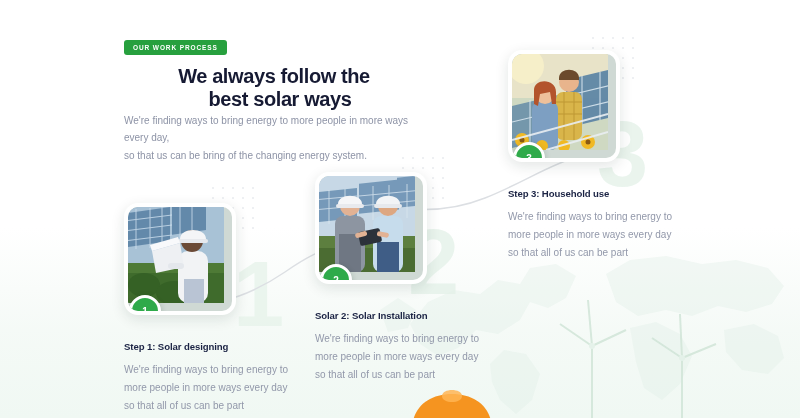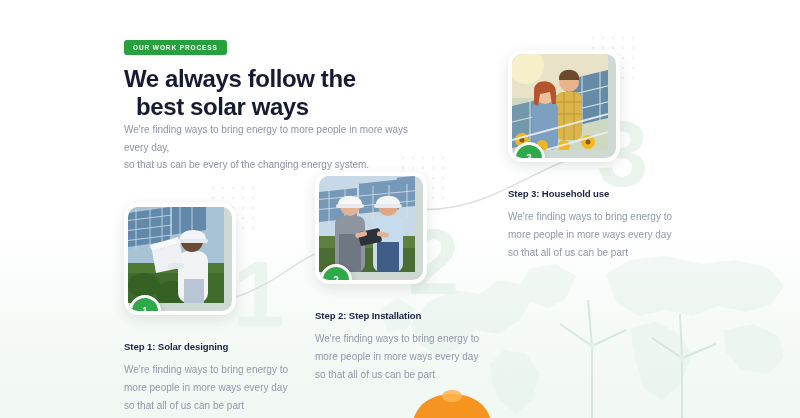--- a/index.html
+++ b/index.html
@@ -39,21 +39,21 @@
   
   .header{position:absolute;left:124px;top:36px;width:300px;}
   .badge{
     display:inline-block;background:#27a03e;color:#ffffff;
     font-size:6.5px;font-weight:700;letter-spacing:.9px;
     padding:4px 9px 4px 9px;border-radius:3px;text-transform:uppercase;
     white-space:nowrap;
   }
   .headline{
     margin:10px 0 0 0;color:#161a33;
-    font-size:24px;line-height:1.17;font-weight:700;letter-spacing:-.4px;
+    font-size:20px;line-height:1.17;font-weight:700;letter-spacing:-.4px;text-align:center;
   }
   .headline .l2{display:block;margin-left:12px;}
   .subcopy{
     margin:0 0 0 0;color:#8d93a6;font-size:10px;line-height:1.75;
   }
   .subcopy span{display:block;}
 
   
   .step{position:absolute;width:165px;}
   .step-1{left:124px;top:203px;}
@@ -216,21 +216,21 @@
   </svg>
 
   <div class="header">
     <div class="badge">OUR WORK PROCESS</div>
     <h1 class="headline">
       <span class="l1">We always follow the</span>
       <span class="l2">best solar ways</span>
     </h1>
     <p class="subcopy">
       <span>We're finding ways to bring energy to more people in more ways every day,</span>
-      <span>so that us can be every of the changing energy system.</span>
+      <span>so that us can be bring of the changing energy system.</span>
     </p>
   </div>
 
   <div class="step step-1">
     <div class="photo">
       <div class="photo-inner">
         <svg width="96" height="96" viewBox="0 0 96 96" preserveAspectRatio="xMidYMid slice">
           <rect width="96" height="96" fill="#9fb7c9"></rect>
           <rect x="0" y="0" width="96" height="58" fill="#a8c2d6"></rect>
           <g fill="#5f86a8" opacity=".95">
@@ -315,21 +315,21 @@
           </g>
           <rect x="40" y="54" width="22" height="14" rx="2" fill="#2c313a" transform="rotate(-12 51 61)"></rect>
           <g fill="#e2b294">
             <rect x="36" y="56" width="12" height="5" rx="2.5" transform="rotate(-14 42 58)"></rect>
             <rect x="58" y="56" width="12" height="5" rx="2.5" transform="rotate(10 64 58)"></rect>
           </g>
         </svg>
       </div>
       <div class="marker">2</div>
     </div>
-    <div class="step-title">Step 2: Step Installation</div>
+    <div class="step-title">Solar 2: Solar Installation</div>
     <p class="step-body">
       <span>We're finding ways to bring energy to</span>
       <span>more people in more ways every day</span>
       <span>so that all of us can be part</span>
     </p>
   </div>
 
   <div class="step step-3">
     <div class="photo">
       <div class="photo-inner">

